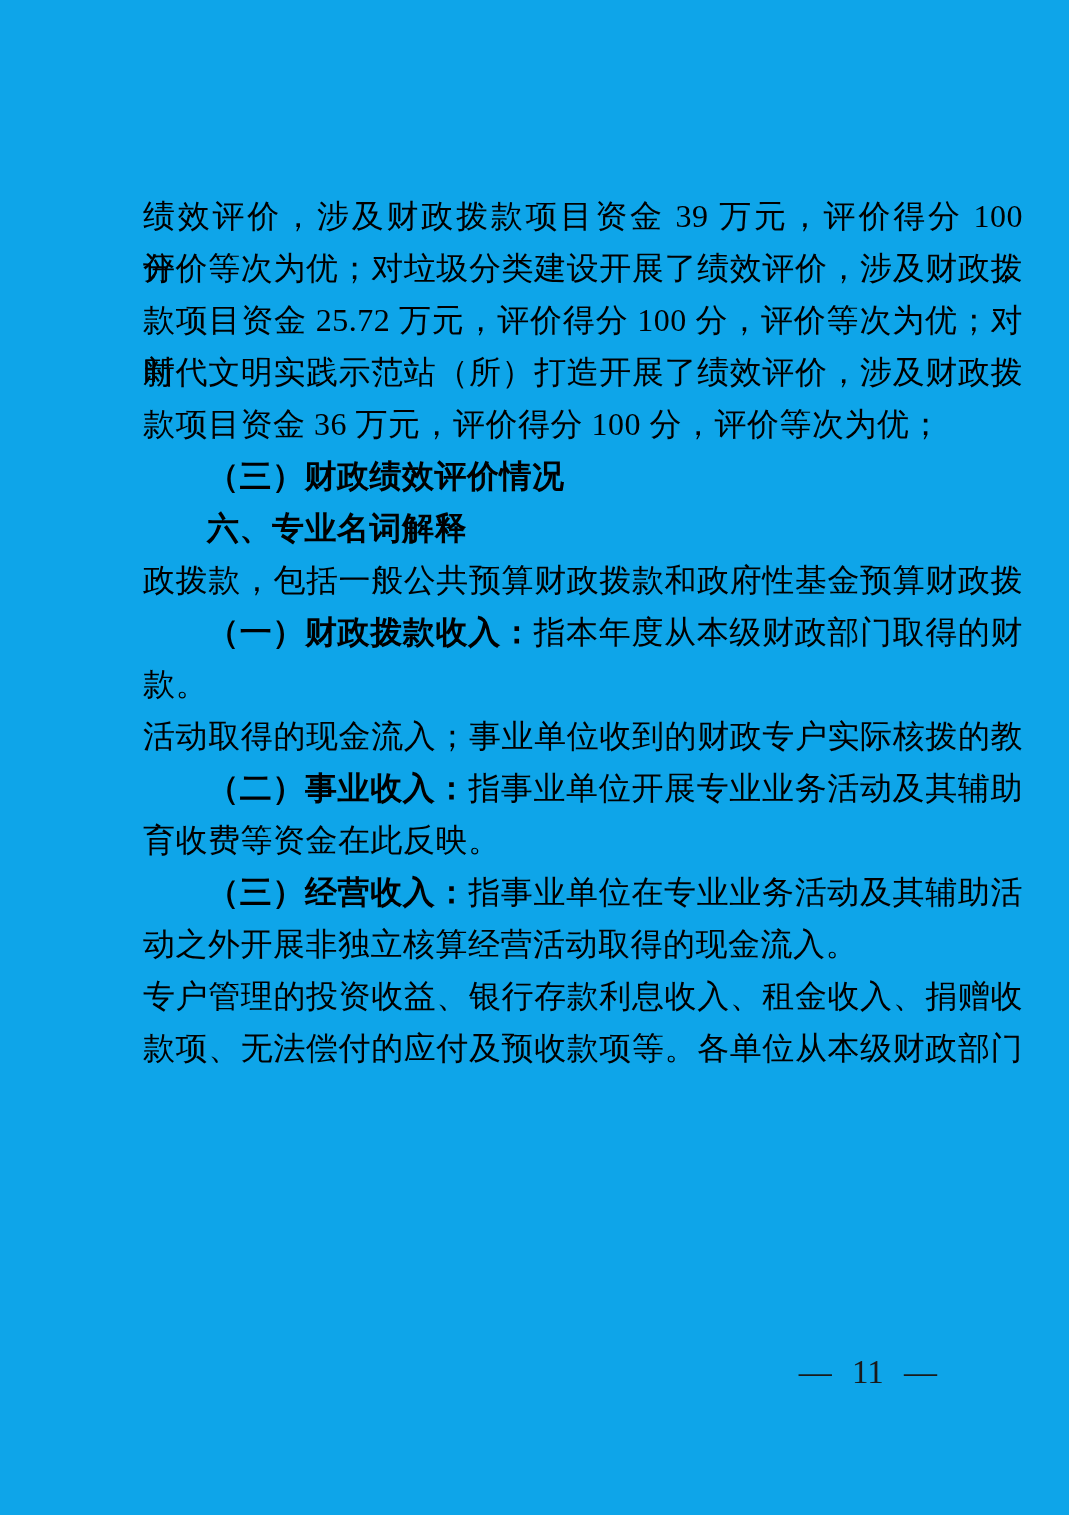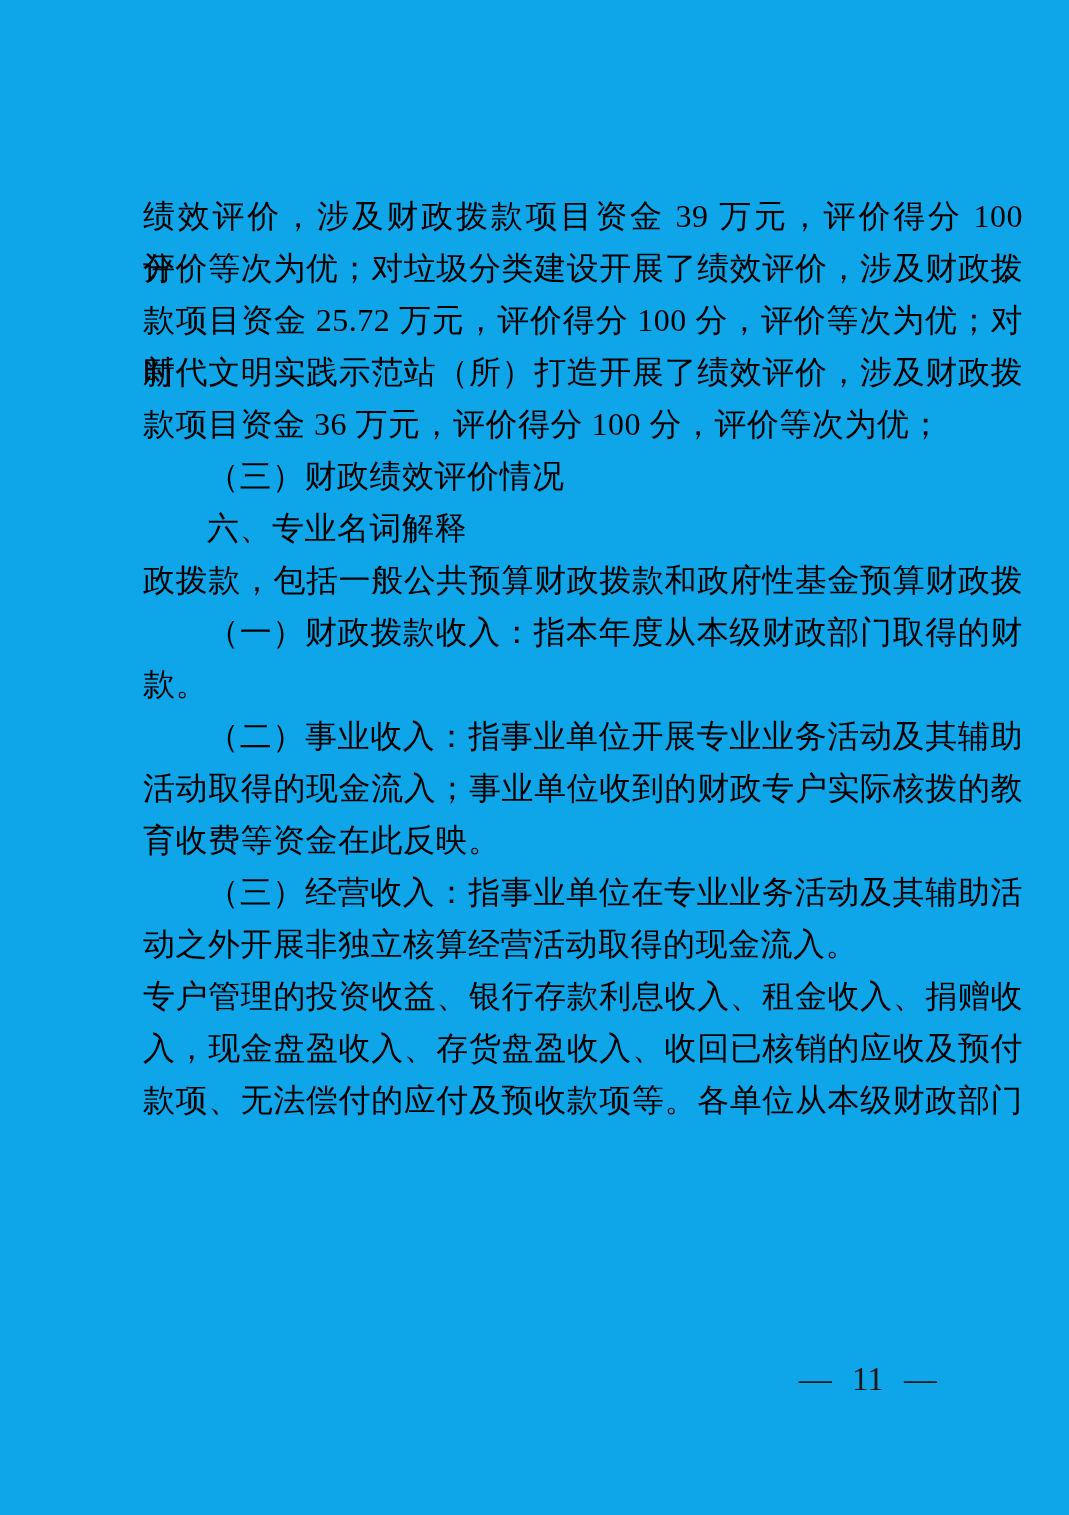--- a/index.html
+++ b/index.html
@@ -22,31 +22,30 @@
     font-size: 32px;
     line-height: 52px;
     height: 52px;
     text-align: justify;
     text-align-last: left;
     letter-spacing: 0.5px;
     white-space: normal;
   }
   .jfull { text-align-last: justify; }
   .indent { text-indent: 64px; }
-  .bold { font-weight: normal; }
+  .bold { font-weight: bold; }
   .sans { font-family: "Liberation Sans", "DejaVu Sans", sans-serif; }
   .footer {
     position: absolute;
     top: 1346px;
     right: 132px;
     font-size: 33px;
     line-height: 52px;
     word-spacing: 12px;
     color: #1a1a1a;
-    margin-top: 7px;
   }
 </style>
 </head>
 <body>
 
 <div class="page">
   <div class="content">
 
     <div class="line jfull">绩效评价，涉及财政拨款项目资金 39 万元，评价得分 100 分，</div>
     <div class="line jfull">评价等次为优；对垃圾分类建设开展了绩效评价，涉及财政拨</div>
@@ -55,27 +54,26 @@
     <div class="line">款项目资金 36 万元，评价得分 100 分，评价等次为优；</div>
 
     <div class="line indent bold">（三）财政绩效评价情况</div>
 
     <div class="line indent bold sans">六、专业名词解释</div>
 
     <div class="line jfull">政拨款，包括一般公共预算财政拨款和政府性基金预算财政拨</div>
     <div class="line indent jfull"><span class="bold">（一）财政拨款收入：</span><span>指本年度从本级财政部门取得的财</span></div>
     <div class="line">款。</div>
 
+    <div class="line jfull">活动取得的现金流入；事业单位收到的财政专户实际核拨的教</div>
     <div class="line indent jfull"><span class="bold">（二）事业收入：</span><span>指事业单位开展专业业务活动及其辅助</span></div>
-    <div class="line jfull">活动取得的现金流入；事业单位收到的财政专户实际核拨的教</div>
     <div class="line">育收费等资金在此反映。</div>
 
     <div class="line indent jfull"><span class="bold">（三）经营收入：</span><span>指事业单位在专业业务活动及其辅助活</span></div>
     <div class="line">动之外开展非独立核算经营活动取得的现金流入。</div>
 
     <div class="line jfull">专户管理的投资收益、银行存款利息收入、租金收入、捐赠收</div>
-    <div class="line jfull">入，现金盘盈收入、存货盘盈收入、收回已核销的应收及预付</div>
     <div class="line jfull">款项、无法偿付的应付及预收款项等。各单位从本级财政部门</div>
 
   </div>
 
   <div class="footer">— 11 —</div>
 </div>
 
 </body></html>

